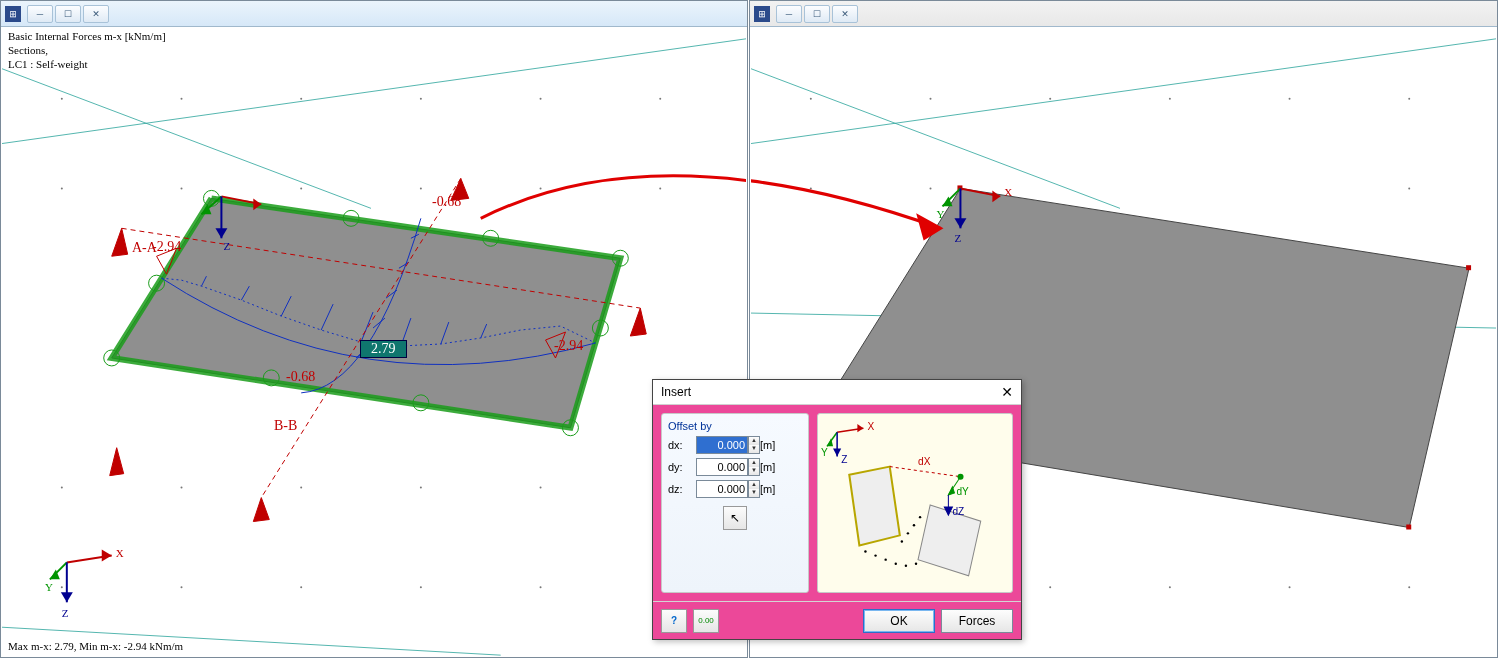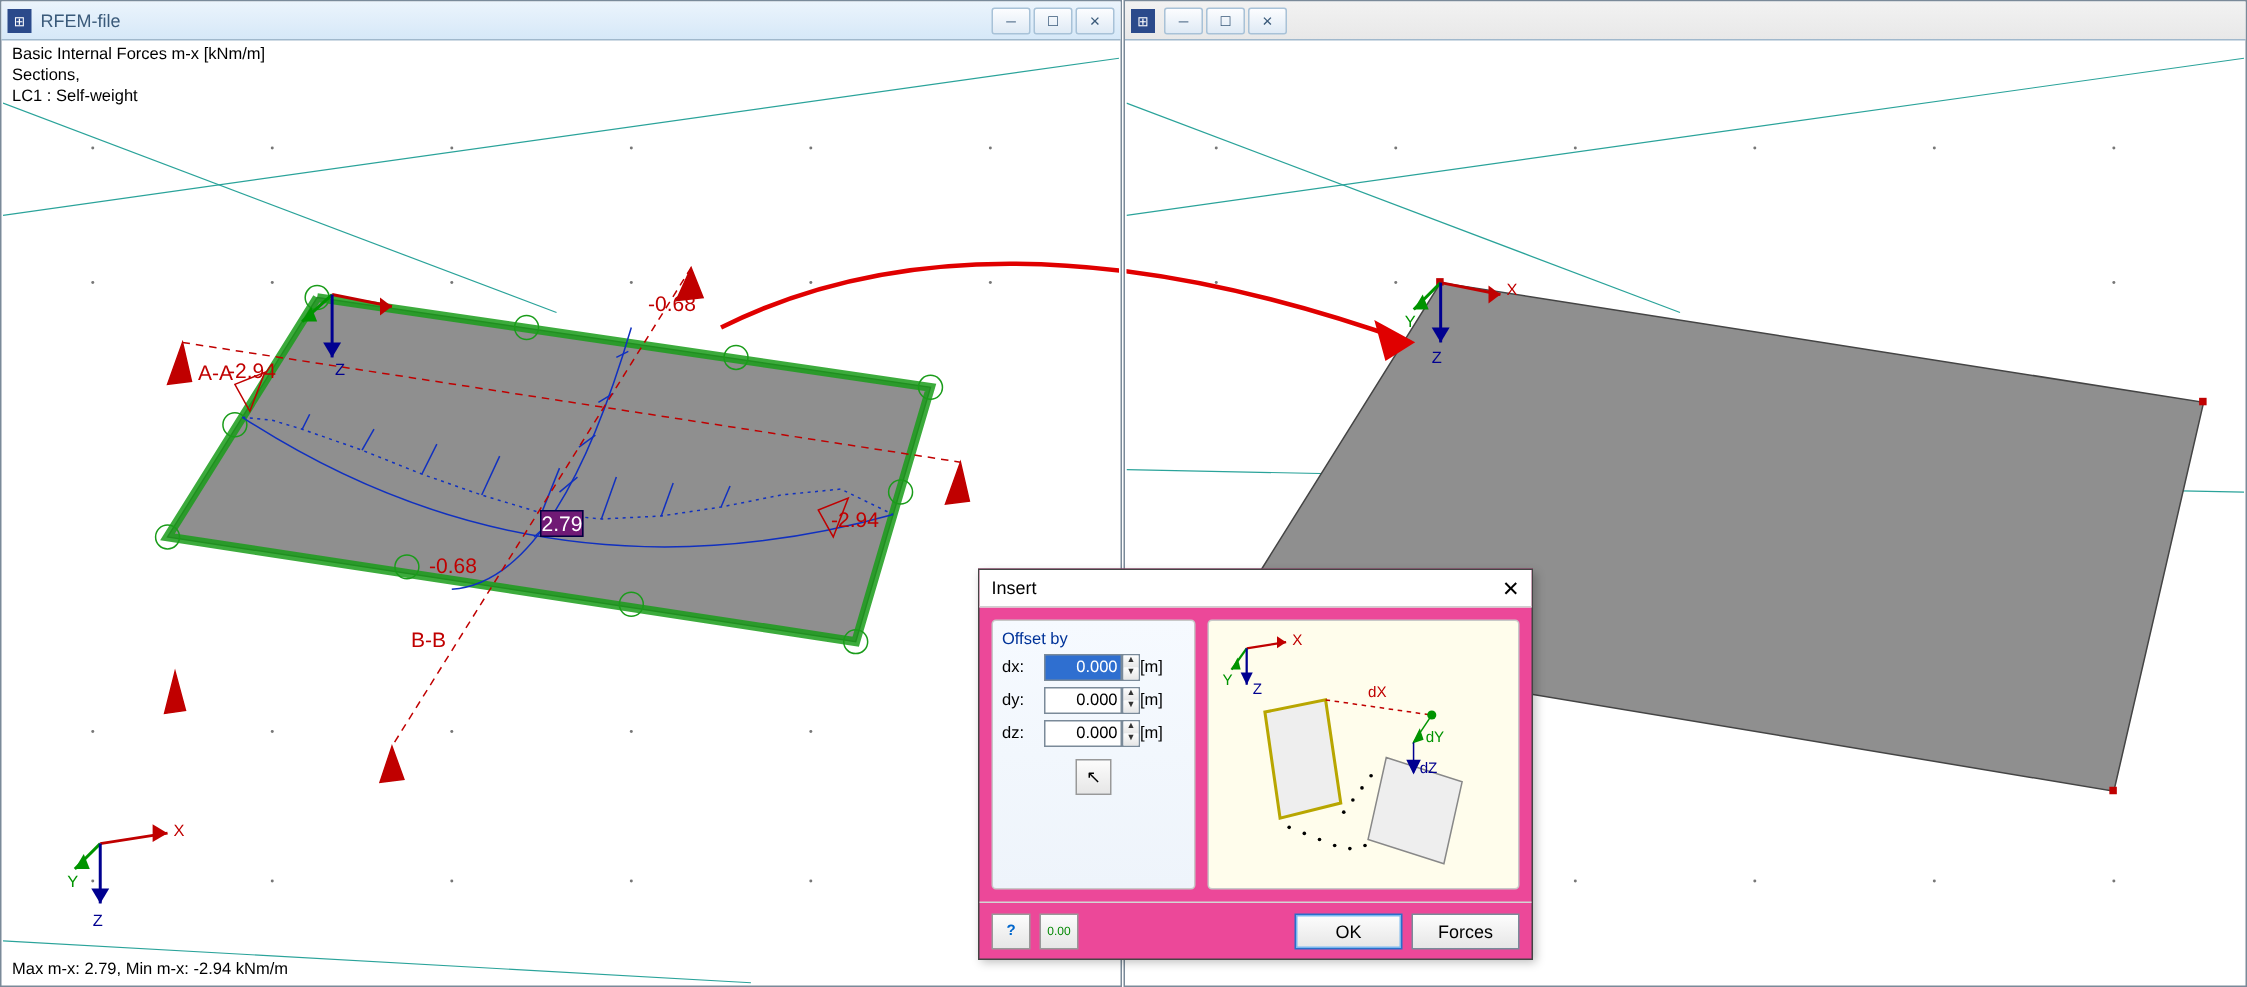--- a/index.html
+++ b/index.html
@@ -6,33 +6,33 @@
 *{box-sizing:border-box;}
 .pane{position:absolute;top:0;bottom:0;border:1px solid #7a8a99;background:#fff;}
 .pane.left{left:0;width:748px;}
 .pane.right{left:749px;right:0;}
 .titlebar{height:26px;background:linear-gradient(#ebf4fc,#d6e8f8);border-bottom:1px solid #a0b8cc;display:flex;align-items:center;padding:0 4px;color:#3a5a7a;}
 .titlebar.inactive{background:linear-gradient(#f2f2f2,#e8e8e8);color:#888;}
 .app-icon{width:16px;height:16px;background:#2b4a8b;margin-right:6px;display:inline-flex;align-items:center;justify-content:center;color:#fff;font-size:9px;}
 .title-text{flex:1;}
 .win-ctrls{display:flex;gap:2px;}
 .win-btn{width:26px;height:18px;border:1px solid #a8c2d8;border-radius:2px;background:linear-gradient(#fcfdff,#dfeaf5);display:flex;align-items:center;justify-content:center;font-size:9px;color:#3a5a7a;}
-.viewport{position:absolute;top:27px;left:1px;right:1px;bottom:1px;background:#fff;}
+.viewport{position:absolute;top:27px;left:1px;right:1px;bottom:1px;background:#fff;font-family:Liberation Serif, serif;}
 .overlay-text{position:absolute;font-size:11px;color:#000;}
 svg.scene{position:absolute;inset:0;width:100%;height:100%;}
 .val-label{position:absolute;font-size:14px;color:#c00000;}
-.val-label.blue{color:#fff;background:#701a75;padding:0 0;border:1px solid #000040;}
+.val-label.blue{color:#fff;background:#0f766e;padding:0 10px;border:1px solid #000040;}
 
 .dialog{position:absolute;left:652px;top:379px;width:370px;height:261px;border:1px solid #444;background:#ec4899;box-shadow:2px 2px 6px rgba(0,0,0,0.25);}
 .dlg-title{height:25px;background:#fff;border-bottom:1px solid #d0d0d0;display:flex;align-items:center;padding:0 8px;font-size:12px;}
 .dlg-title .close{margin-left:auto;font-size:14px;font-family:sans-serif;}
 .dlg-body{position:absolute;top:25px;left:0;right:0;bottom:38px;padding:8px;display:flex;gap:8px;}
 .fieldset{border:1px solid #c8c8c8;border-radius:3px;padding:6px;background:linear-gradient(#f6faff,#eef4fb);}
 .fieldset .legend{color:#003399;font-size:11px;margin-bottom:4px;}
-.offset-panel{width:136px;height:180px;}
+.offset-panel{width:148px;height:180px;}
 .offset-row{display:flex;align-items:center;gap:0;margin:4px 0;}
 .offset-row label{width:28px;text-align:left;font-size:11px;}
 .num-input{width:52px;height:18px;border:1px solid #7a8a99;background:#fff;text-align:right;padding:0 2px;font-size:11px;}
 .num-input.sel{background:#2f6fd0;color:#fff;}
 .spinner{display:flex;flex-direction:column;border:1px solid #7a8a99;}
 .spinner div{width:10px;height:8px;background:linear-gradient(#fdfdfd,#e6e6e6);font-size:6px;line-height:6px;text-align:center;color:#333;}
 .unit{font-size:11px;}
 .pick-btn{width:24px;height:24px;border:1px solid #999;background:linear-gradient(#fcfcfc,#e6e6e6);margin:8px auto 0;display:flex;align-items:center;justify-content:center;}
 .illus{flex:1;border:1px solid #c8c8c8;border-radius:3px;background:#fffdec;height:180px;position:relative;}
 .dlg-foot{position:absolute;bottom:0;left:0;right:0;height:38px;border-top:1px solid #d4d4d4;display:flex;align-items:center;padding:0 8px;gap:6px;}
@@ -40,21 +40,20 @@
 .dlg-foot .spacer{flex:1;}
 .dlg-btn{width:72px;height:24px;border:1px solid #7a8a99;background:linear-gradient(#fdfdfd,#e6e6e6);font-size:12px;}
 .dlg-btn.primary{border:1px solid #2a6fc9;box-shadow:0 0 0 1px #7ab7f0 inset;}
 </style>
 </head>
 <body>
 
 <div class="pane left">
   <div class="titlebar">
     <span class="app-icon">⊞</span>
-    <span class="title-text">RFEM-file</span>
     <div class="win-ctrls">
       <div class="win-btn">─</div>
       <div class="win-btn">☐</div>
       <div class="win-btn">✕</div>
     </div>
   </div>
   <div class="viewport">
     <div class="overlay-text" style="left:6px;top:2px">Basic Internal Forces m-x [kNm/m]</div>
     <div class="overlay-text" style="left:6px;top:16px">Sections,</div>
     <div class="overlay-text" style="left:6px;top:30px">LC1 : Self-weight</div>

